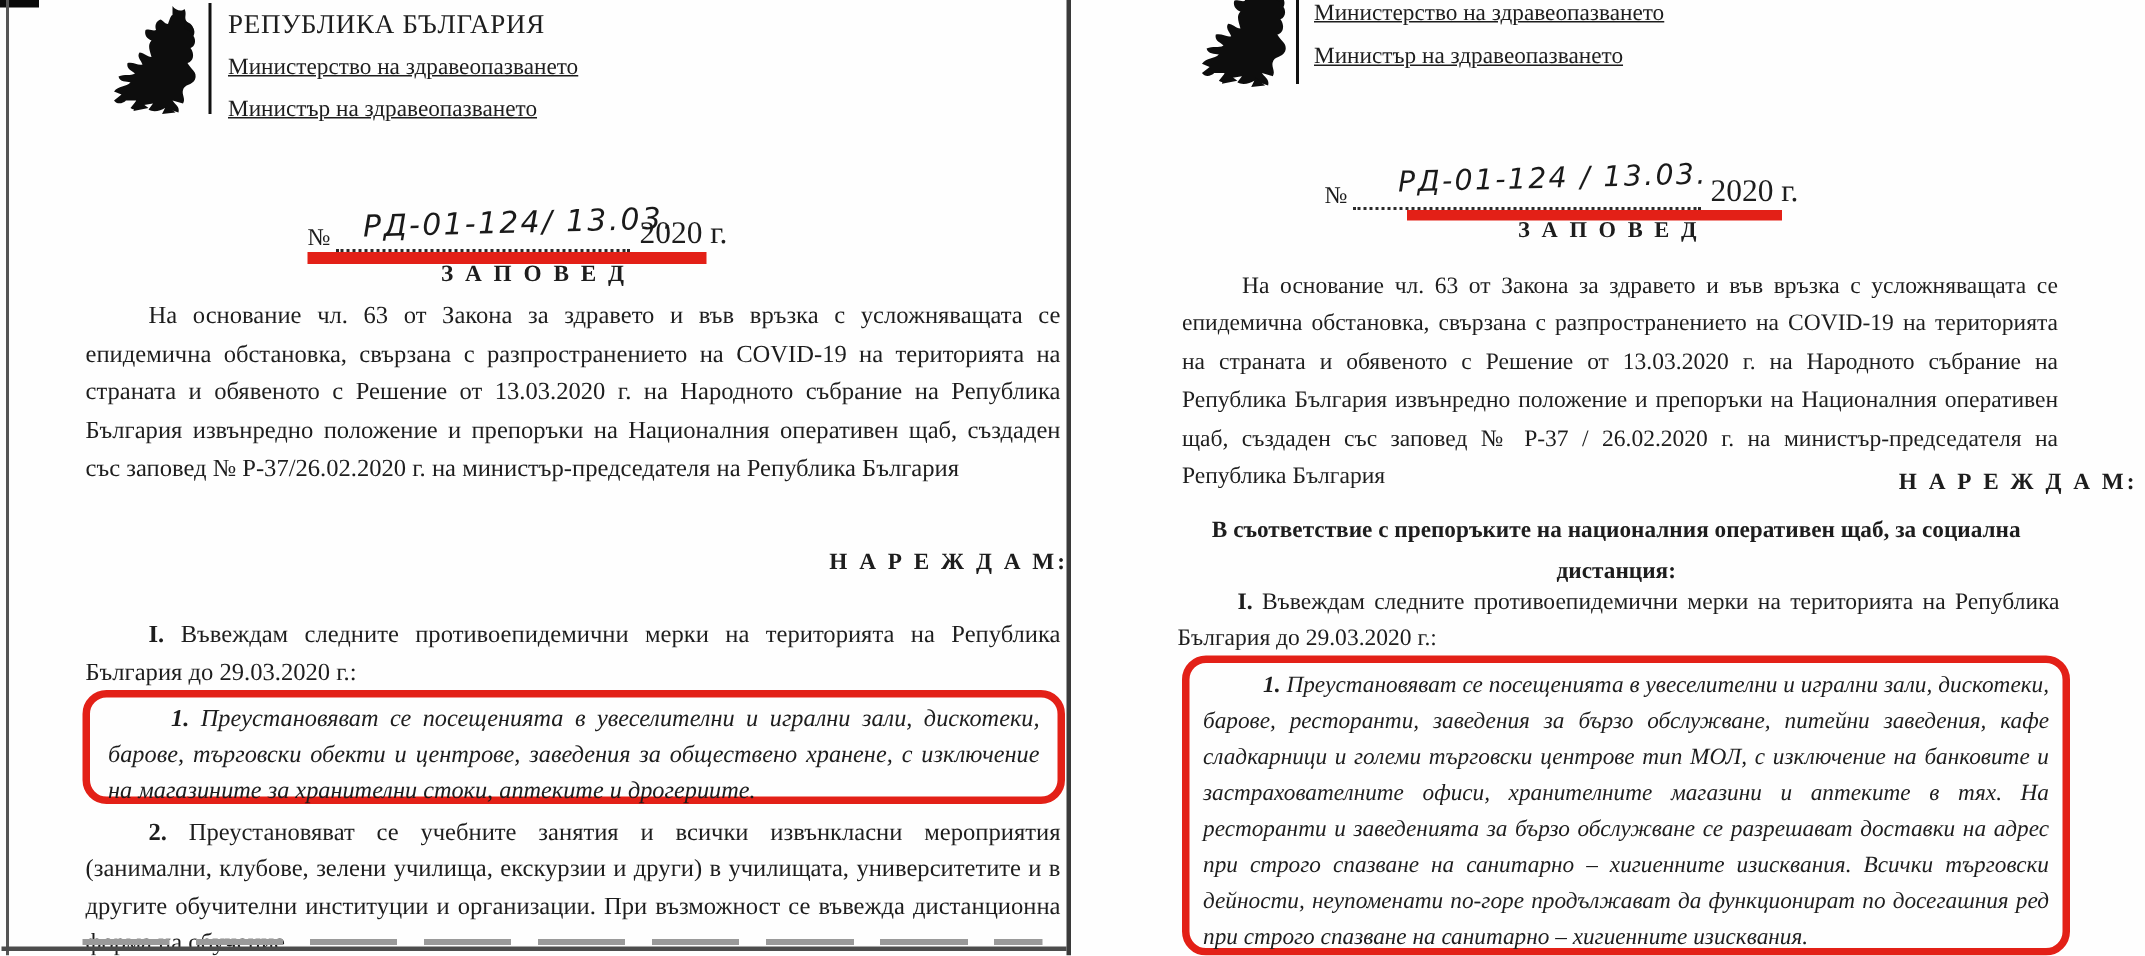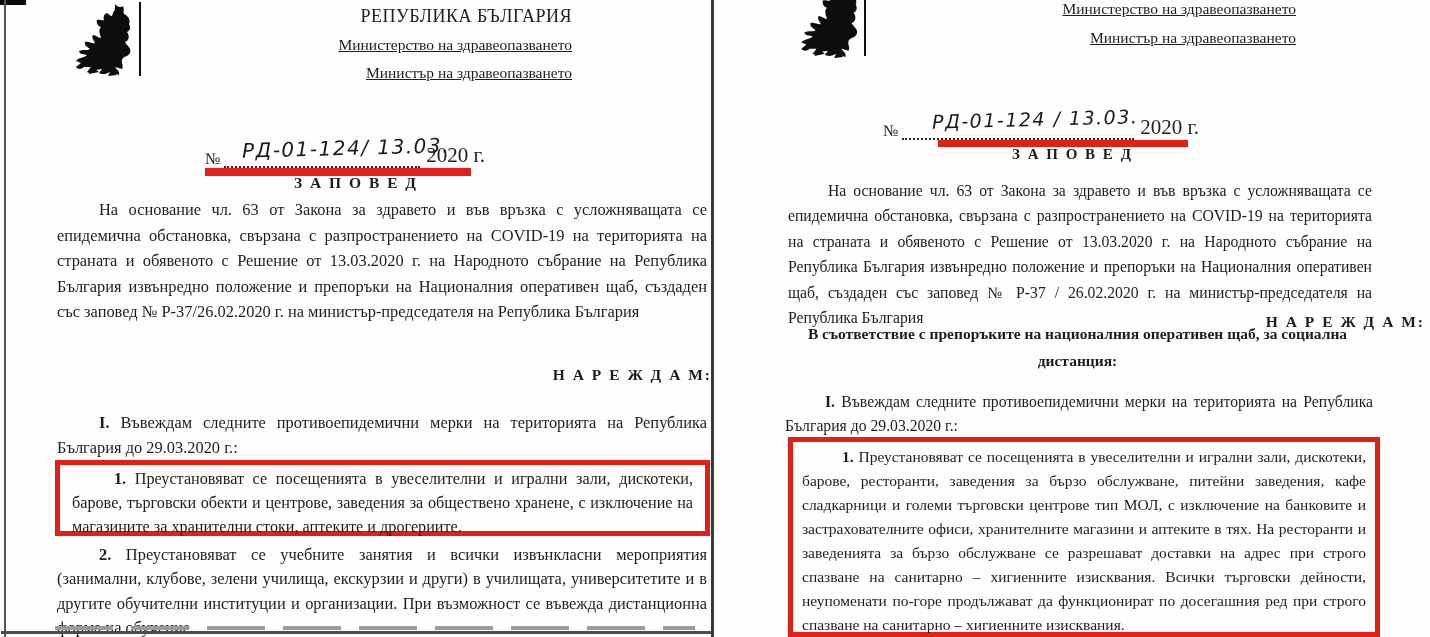--- a/index.html
+++ b/index.html
@@ -6,21 +6,21 @@
   body{
     width:1430px;height:637px;position:relative;overflow:hidden;
     background:#ffffff;color:#1d1d1d;
     font-family:"Liberation Serif", serif;
   }
   .page{position:absolute;top:0;height:637px;background:#fefefe;}
   #page-left{left:0;width:712px;}
   #page-right{left:715px;width:715px;}
   .divider{position:absolute;left:711px;top:0;width:3px;height:637px;background:#3a3a3a;}
 
-  .abs{position:absolute;text-align:right;}
+  .abs{position:absolute;}
   .lion{position:absolute;}
   .emblem-sep{position:absolute;width:2px;background:#111;}
   .hdr-line1{font-size:18px;letter-spacing:.5px;margin:0 0 9px 0;}
   .hdr-line{font-size:15.5px;margin:0 0 10px 0;text-decoration:underline;}
 
   .doc-title{font-weight:bold;font-size:15.5px;letter-spacing:2px;text-align:center;width:100%;margin-top:46px;}
   .no-line{display:flex;align-items:flex-end;position:absolute;height:24px;}
   .no-prefix{font-size:16px;margin-right:4px;}
   .dots{flex:1;border-bottom:2.5px dotted #2a2a2a;height:16px;position:relative;}
   .no-suffix{font-size:21px;margin-left:6px;white-space:nowrap;}
@@ -29,21 +29,21 @@
     font-size:20px;letter-spacing:1.5px;color:#1a1a1a;white-space:nowrap;
     transform:rotate(-1.5deg);
   }
   .red-bar{position:absolute;}
 
   .para{text-align:justify;text-indent:42px;margin:0;}
   .num{font-weight:bold;}
   .heading{font-weight:bold;font-size:15.5px;letter-spacing:2px;text-align:right;}
   .subheading{font-weight:bold;font-size:15.5px;text-align:center;line-height:27px;}
 
-  .redbox{position:absolute;border:5px solid red;border-radius:0;box-sizing:border-box;}
+  .redbox{position:absolute;border:5px solid red;border-radius:16px;box-sizing:border-box;font-style:italic;}
 
   .bottom-line{position:absolute;background:#4c4c4c;}
   .bottom-segs{position:absolute;height:4px;
     background:repeating-linear-gradient(90deg,#9a9a9a 0 58px, transparent 58px 76px);}
   .corner-mark{position:absolute;background:#0a0a0a;}
   .edge-line{position:absolute;background:#555;}
 </style>
 </head>
 <body>
 
@@ -109,20 +109,20 @@
     <span class="dots">
       <span class="handwriting" style="left:30px;top:-14px;font-size:19px;">РД-01-124 / 13.03.</span>
     </span>
     <span class="no-suffix">2020 г.</span>
   </div>
   <div class="red-bar" style="left: 223px; top: 140px; width: 250px; height: 6.5px; background: rgb(227, 32, 23);"></div>
 
   <p class="para abs" style="left:73px;top:178px;width:584px;font-size:15.7px;line-height:25.4px;text-indent:40px;">На основание чл. 63 от Закона за здравето и във връзка с усложняващата се епидемична обстановка, свързана с разпространението на COVID-19 на територията на страната и обявеното с Решение от 13.03.2020 г. на Народното събрание на Република България извънредно положение и препоръки на Националния оперативен щаб, създаден със заповед № Р-37 / 26.02.2020 г. на министър-председателя на Република България</p>
 
   <div class="abs heading" style="left:10px;top:313px;width:700px;">Н А Р Е Ж Д А М:</div>
-  <div class="abs subheading" style="left:60px;top:320px;width:605px;">В съответствие с препоръките на националния оперативен щаб, за социална дистанция:</div>
+  <div class="abs subheading" style="left:60px;top:340px;width:605px;">В съответствие с препоръките на националния оперативен щаб, за социална дистанция:</div>
 
   <p class="para abs" style="left:70px;top:390px;width:588px;font-size:15.7px;line-height:24px;text-indent:40px;"><span class="num">I.</span> <span>Въвеждам следните противоепидемични мерки на територията на Република България до 29.03.2020 г.:</span></p>
 
   <div class="redbox" style="left: 73px; top: 437px; width: 592px; height: 200px; padding: 2px 9px; border-color: rgb(227, 32, 23);">
     <p class="para" style="font-size:15.5px;line-height:24px;margin-top:1px;text-indent:40px;"><span class="num">1.</span> <span>Преустановяват се посещенията в увеселителни и игрални зали, дискотеки, барове, ресторанти, заведения за бързо обслужване, питейни заведения, кафе сладкарници и големи търговски центрове тип МОЛ, с изключение на банковите и застрахователните офиси, хранителните магазини и аптеките в тях. На ресторанти и заведенията за бързо обслужване се разрешават доставки на адрес при строго спазване на санитарно – хигиенните изисквания. Всички търговски дейности, неупоменати по-горе продължават да функционират по досегашния ред при строго спазване на санитарно – хигиенните изисквания.</span></p>
   </div>
 </div>
 
 </body></html>

